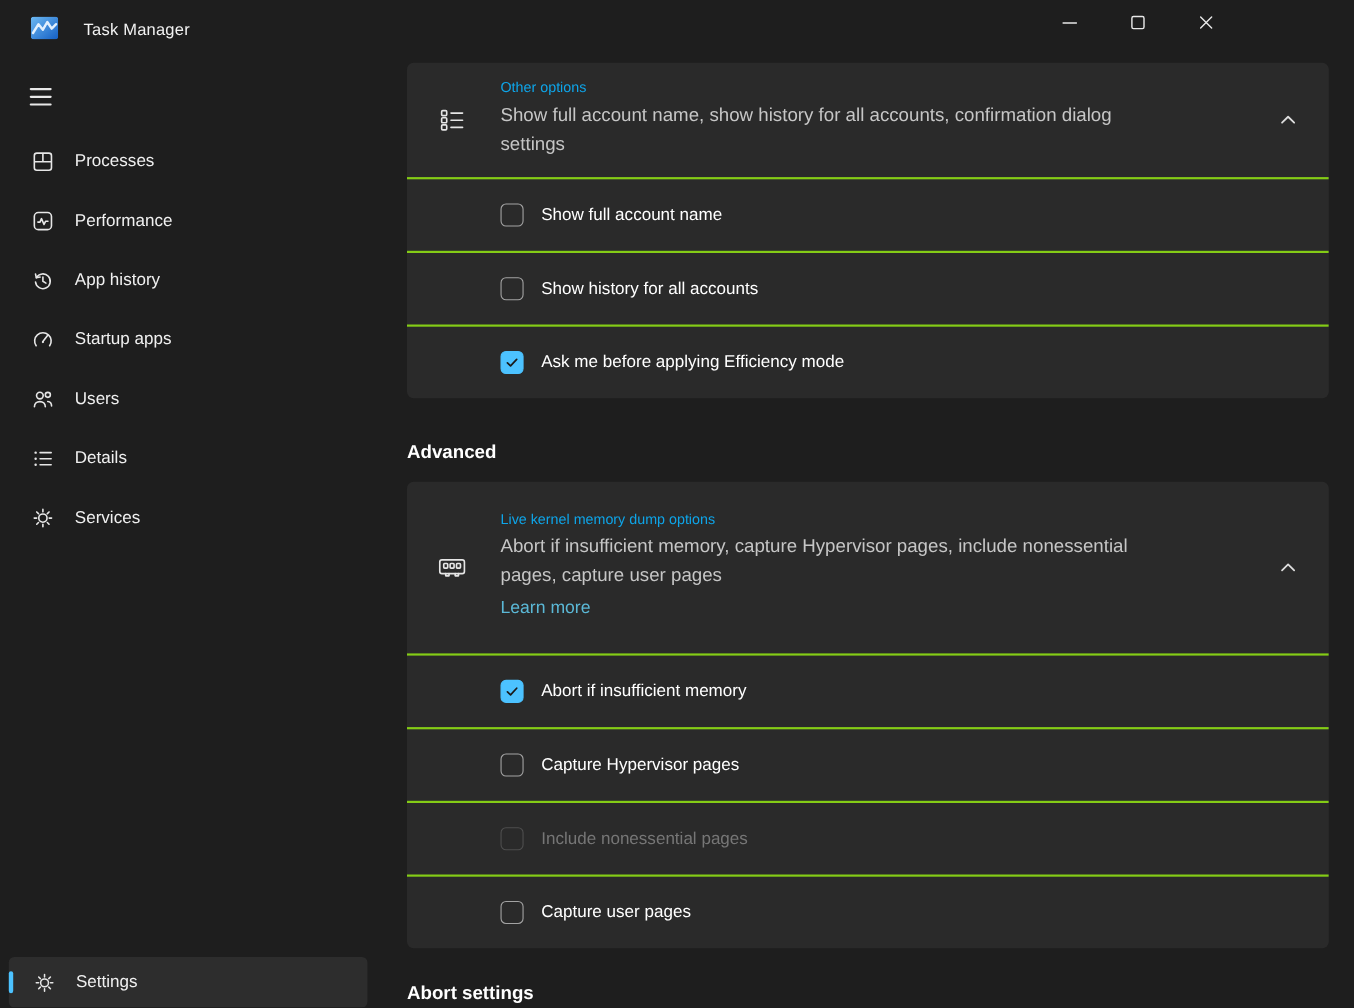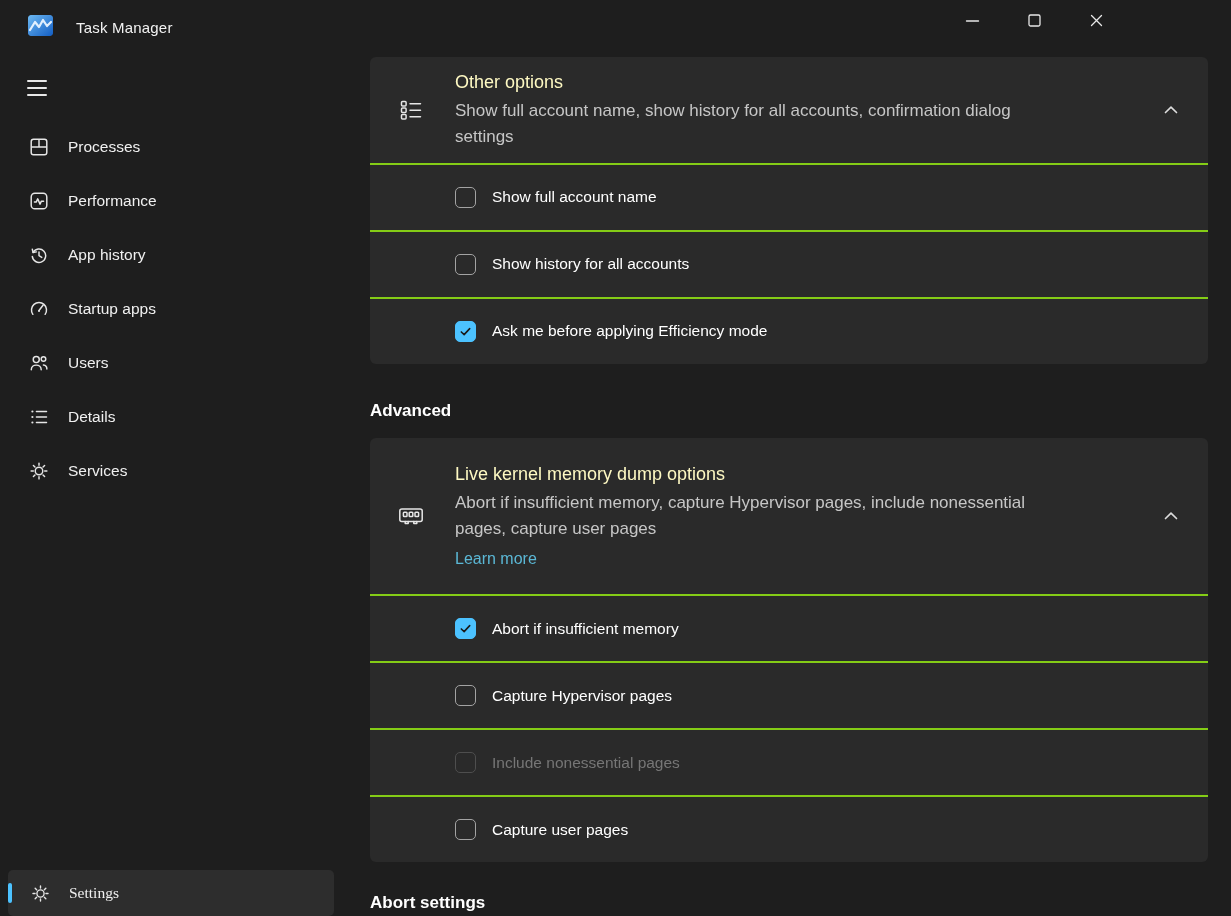--- a/index.html
+++ b/index.html
@@ -21,36 +21,36 @@
   
   .sidebar { position:absolute; left:0; top:56px; width:348px; height:860px; }
   .hamburger { position:absolute; left:17px; top:14px; width:42px; height:36px; display:flex; flex-direction:column; justify-content:center; gap:5px; padding-left:10px; border-radius:5px; }
   .hamburger .bar { width:20px; height:2px; background:#e8e8e8; border-radius:1px; }
   .nav { position:absolute; left:0; top:64px; width:348px; }
   .nav-item { height:54px; display:flex; align-items:center; padding-left:28px; cursor:default; }
   .nav-item .nav-icon { width:22px; height:22px; flex:0 0 22px; }
   .nav-item .nav-label { margin-left:18px; font-size:15.5px; color:#f0f0f0; }
   .settings-item {
     position:absolute; left:8px; top:814px; width:326px; height:46px;
-    background:#2d2d2d; border-radius:5px; display:flex; align-items:center; padding-left:22px;font-family:Liberation Serif, serif;
+    background:#2d2d2d; border-radius:5px; display:flex; align-items:center; padding-left:22px;
   }
   .settings-item .accent-pill { position:absolute; left:0; top:13px; width:3.5px; height:20px; border-radius:2px; }
   .settings-item .nav-icon { width:21px; height:21px; flex:0 0 21px; }
   .settings-item .nav-label { margin-left:18px; font-size:15.5px; color:#f0f0f0; }
 
   
   .content { position:absolute; left:370px; top:0; width:838px; height:916px; }
   .card { position:absolute; left:0; width:838px; background:#2a2a2a; border-radius:6px; overflow:hidden; }
   .card-other { top:57px; }
   .card-kernel { top:438px; }
 
   .expander-header { position:relative; min-height:104px; padding:15px 70px 12px 85px; }
   .card-kernel .expander-header { min-height:156px; padding-top:26px; }
   .expander-icon { position:absolute; left:28px; top:50%; transform:translateY(-50%); width:26px; height:26px; }
-  .expander-title { font-size:18px; color:#fef9c3; margin-bottom:5px; }
+  .expander-title { font-size:13px; color:#0ea5e9; margin-bottom:5px; }
   .expander-sub { font-size:17px; line-height:1.55; color:#c6c6c6; max-width:600px; }
   .card-kernel .expander-sub { max-width:575px; }
   .learn-more { display:inline-block; margin-top:7px; font-size:16px; color:#5bb8d6; text-decoration:none; cursor:pointer; }
   .chevron { position:absolute; right:26px; top:50%; transform:translateY(-50%); width:22px; height:22px; }
 
   .option-row { height:67px; border-top:2px solid #84cc16; display:flex; align-items:center; padding-left:85px; }
   .checkbox {
     width:21px; height:21px; border-radius:5px; border:1px solid #a3a3a3;
     display:flex; align-items:center; justify-content:center; flex:0 0 21px; background:transparent;
   }

